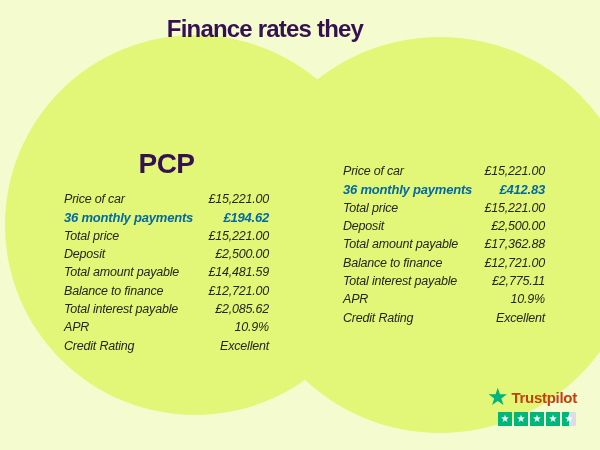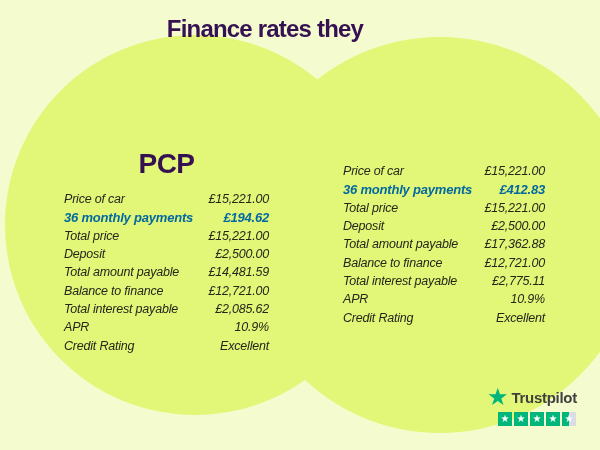--- a/index.html
+++ b/index.html
@@ -30,21 +30,21 @@
   .frow.bold{font-weight:700;color:#0369a1;font-size:13px;}
 
   .disclaimer{position:absolute;left:20px;top:404px;width:352px;
     font-size:8px;line-height:12.4px;letter-spacing:-0.1px;
     color:var(--disclaimer_red,#9A4B3B);}
   .disclaimer span{display:block;white-space:nowrap;}
 
   .trustpilot{position:absolute;left:487px;top:386px;width:100px;}
   .tp-row{display:flex;align-items:center;gap:3px;}
   .tp-star{color:var(--trustpilot_green,#00B67A);font-size:24px;line-height:22px;}
-  .tp-word{font-size:15px;font-weight:700;color:#404040;letter-spacing:-0.3px;}
+  .tp-word{font-size:15px;font-weight:700;color:#c2410c;letter-spacing:-0.3px;}
   .tp-stars{display:flex;gap:2px;margin-top:4px;margin-left:11px;}
   .tp-box{width:14px;height:14px;background:var(--trustpilot_green,#00B67A);
     display:flex;align-items:center;justify-content:center;flex:0 0 auto;}
   .tp-box.half{background:linear-gradient(90deg,var(--trustpilot_green,#00B67A) 50%,var(--trustpilot_half_gray,#DCDCE6) 50%);}
   .tp-box .s{color:#fff;font-size:10px;line-height:1;}
 </style>
 </head>
 <body>
 
 <div class="canvas">

